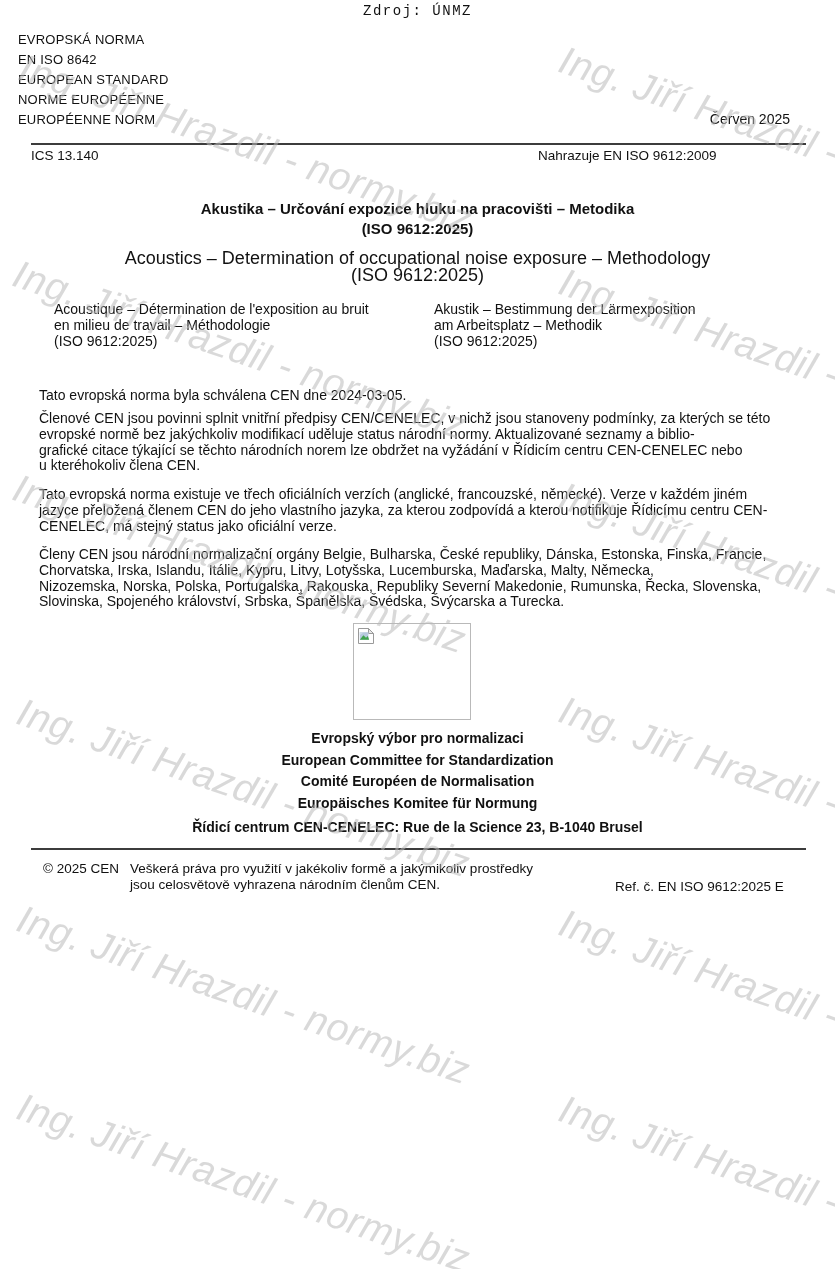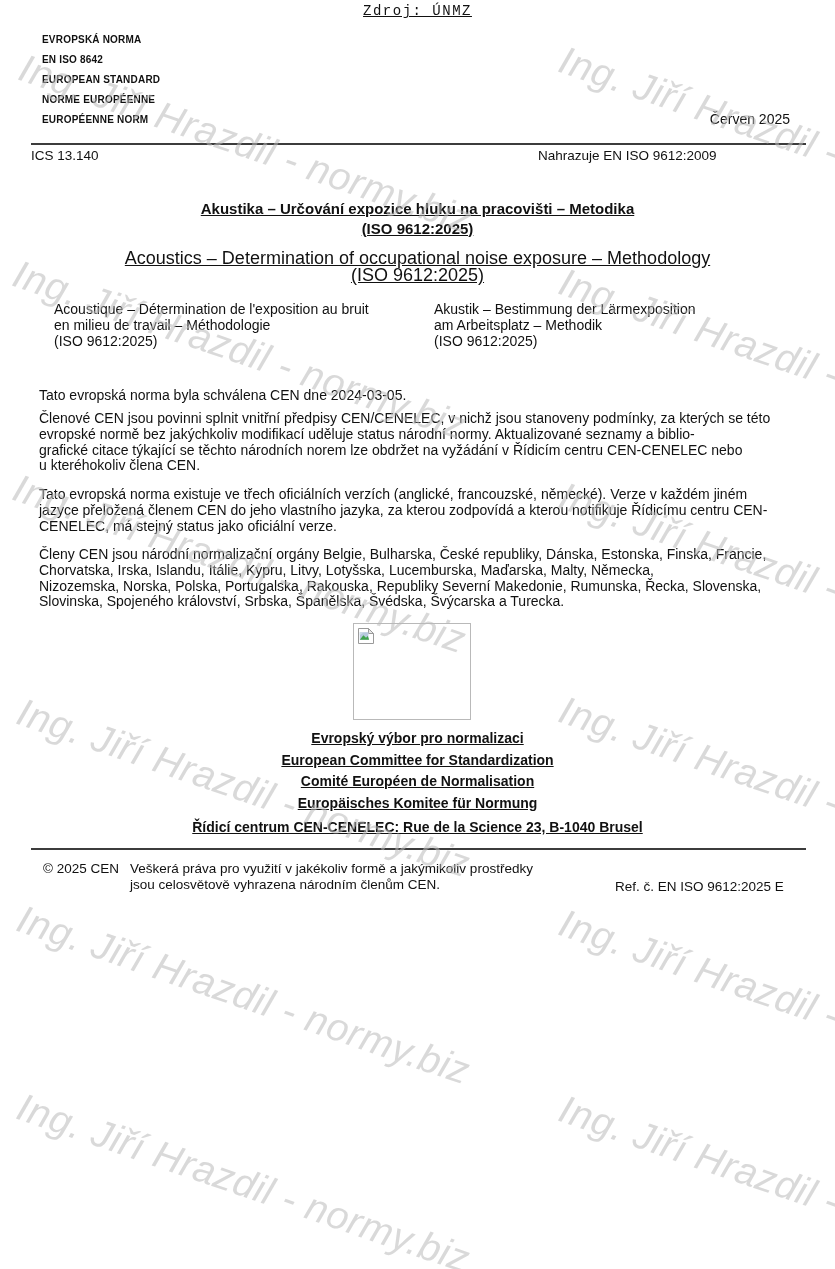--- a/index.html
+++ b/index.html
@@ -1,30 +1,30 @@
 <!DOCTYPE html>
 <html><head>
 <meta charset="utf-8">
 <style>
   html,body{margin:0;padding:0;background:#888;}
   .page{position:relative;width:835px;height:1269px;margin:0 auto;background:#fff;
         overflow:hidden;font-family:"Liberation Sans",sans-serif;color:#111;}
   .mono{font-family:"Liberation Mono","DejaVu Sans Mono",monospace;}
   .abs{position:absolute;}
   .pre{white-space:pre-line;}
-  .center{left:0;width:100%;text-align:center;text-decoration:underline;}
+  .center{left:0;width:100%;text-align:center;}
 
   
   .wm{position:absolute;z-index:5;pointer-events:none;white-space:nowrap;
       font-style:italic;font-size:39px;letter-spacing:.5px;
       color:rgba(186,186,186,0.55);transform:rotate(19deg);transform-origin:0 0;
       font-family:"Liberation Sans",sans-serif;}
 
   .source-note{top:3px;font-size:14px;letter-spacing:1.5px;}
-  .std-names{left:42px;top:30px;font-size:10px;font-weight:bold;line-height:20px;letter-spacing:.2px;}
+  .std-names{left:18px;top:30px;font-size:13px;font-weight:normal;line-height:20px;letter-spacing:.2px;}
   .date{top:111px;right:45px;font-size:14px;}
   .rule{left:31px;width:775px;height:2px;background:#3c3c3c;}
   .rule1{top:143px;} .rule2{top:848px;}
   .ics{left:31px;top:148px;font-size:13.5px;text-align:center;}
   .supersedes{left:538px;top:148px;font-size:13.5px;}
 
   .title-cs{top:199px;font-size:15px;font-weight:bold;line-height:20px;}
   .title-en{top:250px;font-size:18px;line-height:17px;}
   .col{top:301px;font-size:14px;line-height:16px;}
   .col-fr{left:54px;} .col-de{left:434px;}

